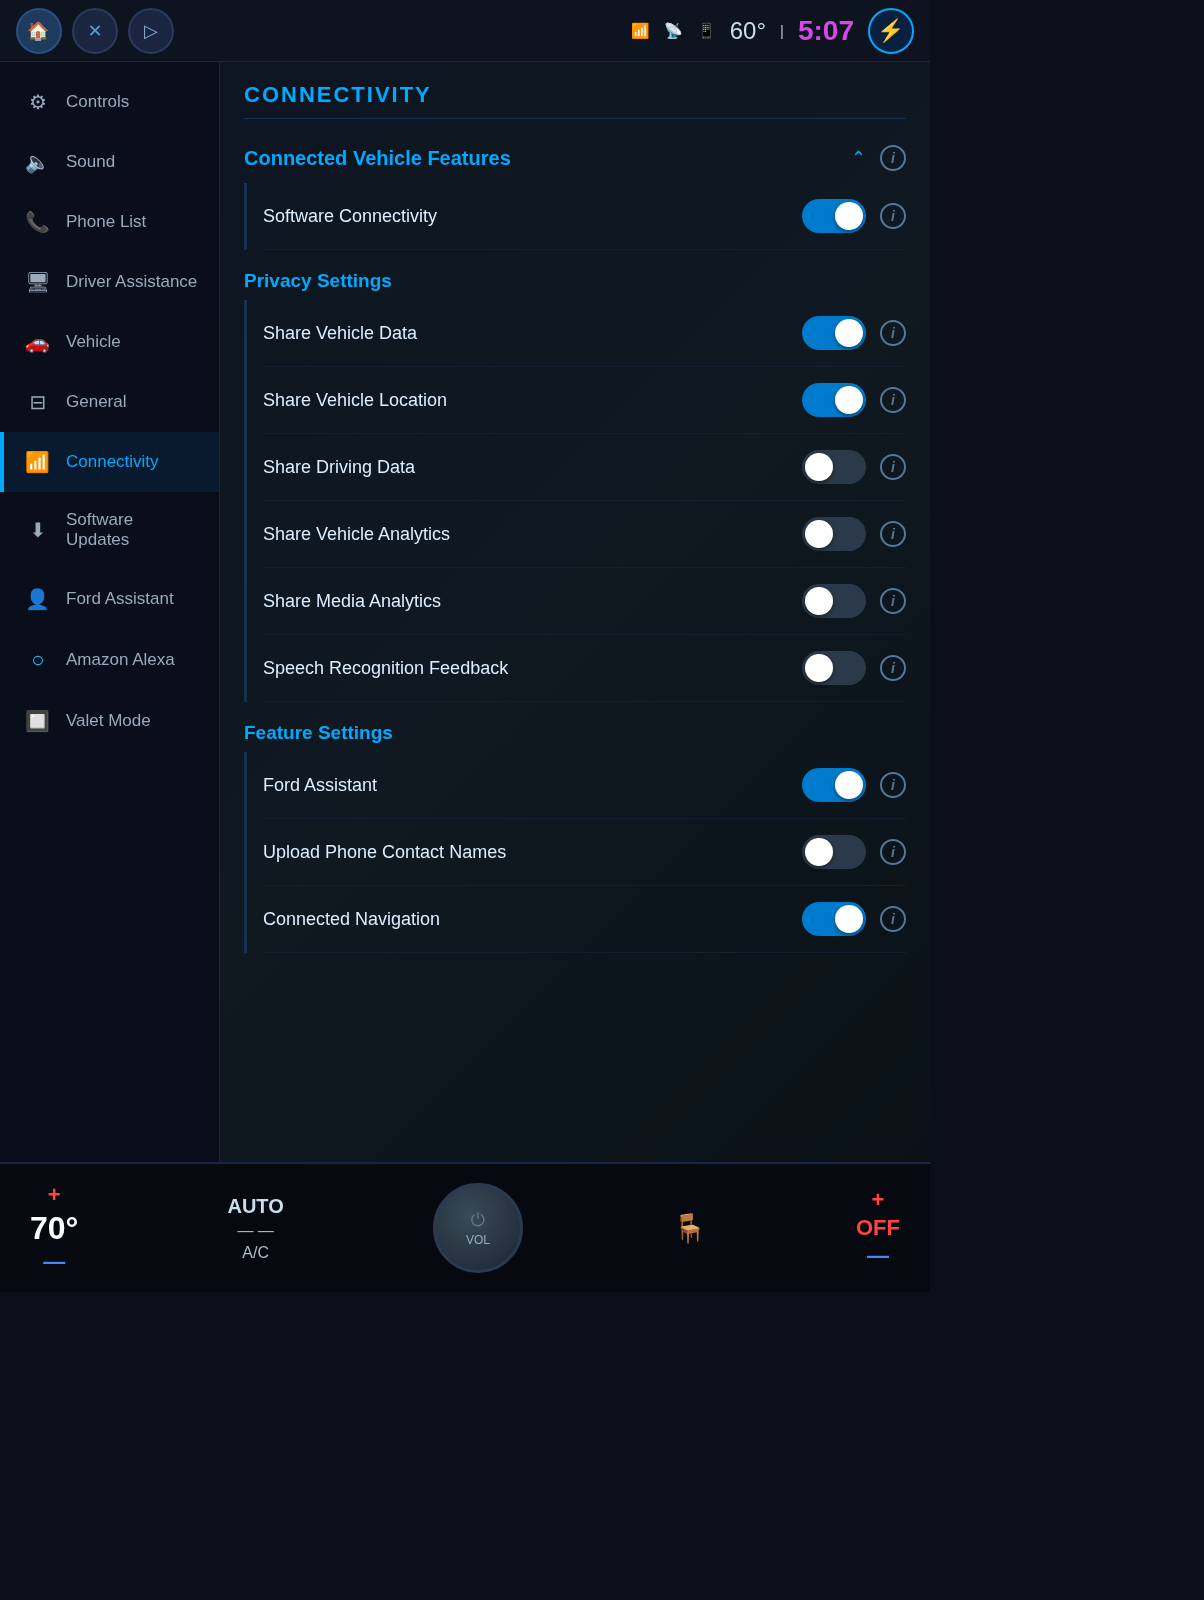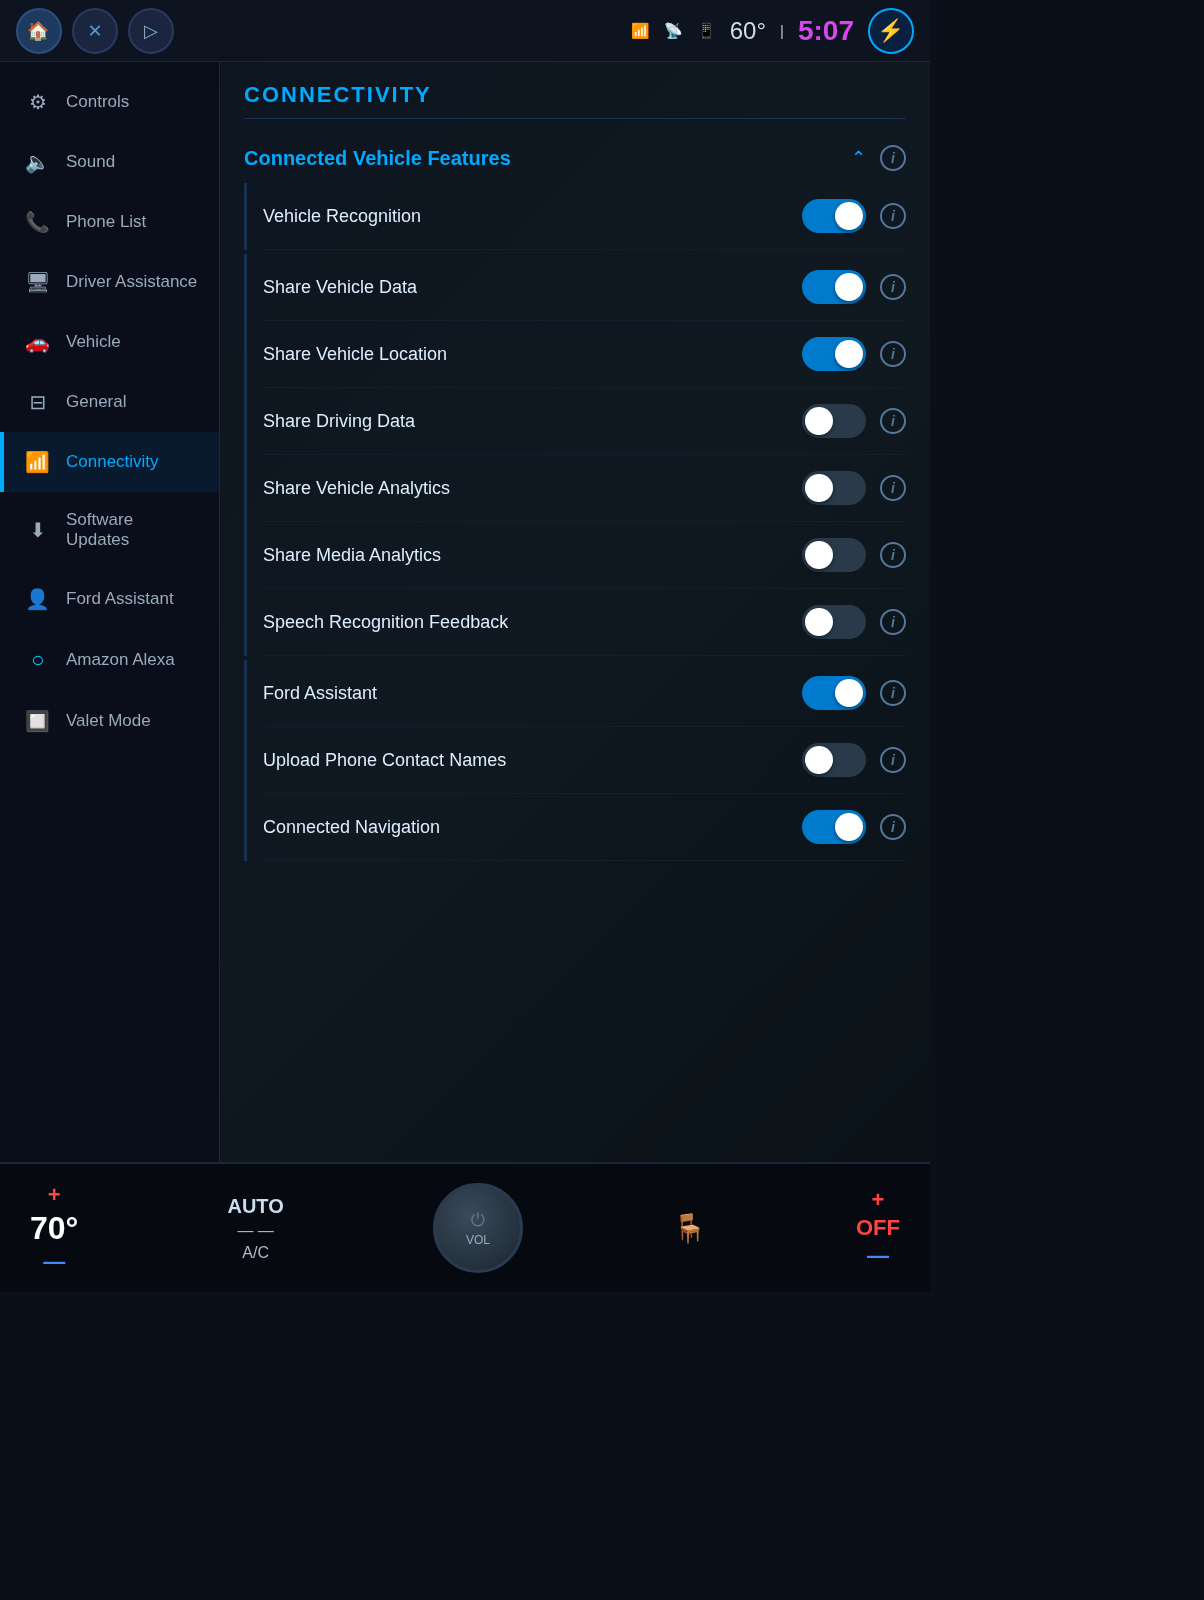--- a/index.html
+++ b/index.html
@@ -359,32 +359,33 @@
     <div class="accordion-header">
       <span class="accordion-title">Connected Vehicle Features</span>
       <div class="accordion-right">
         <span class="chevron">⌃</span>
         <div class="info-icon">i</div>
       </div>
     </div>
 
     <div class="settings-section">
       <div class="setting-row">
-        <span class="setting-label">Vehicle Recognition</span>
+        <span class="setting-label">Software Connectivity</span>
         <div class="setting-right">
           <div class="toggle">
             <div class="toggle-track on">
               <div class="toggle-thumb"></div>
             </div>
           </div>
           <div class="info-icon">i</div>
         </div>
       </div>
     </div>
 
+    <div class="subsection-label">Privacy Settings</div>
 
     <div class="settings-section">
 
       <div class="setting-row">
         <span class="setting-label">Share Vehicle Data</span>
         <div class="setting-right">
           <div class="toggle">
             <div class="toggle-track on">
               <div class="toggle-thumb"></div>
             </div>
@@ -448,20 +449,21 @@
             <div class="toggle-track">
               <div class="toggle-thumb"></div>
             </div>
           </div>
           <div class="info-icon">i</div>
         </div>
       </div>
 
     </div>
 
+    <div class="subsection-label">Feature Settings</div>
 
     <div class="settings-section">
 
       <div class="setting-row">
         <span class="setting-label">Ford Assistant</span>
         <div class="setting-right">
           <div class="toggle">
             <div class="toggle-track on">
               <div class="toggle-thumb"></div>
             </div>

